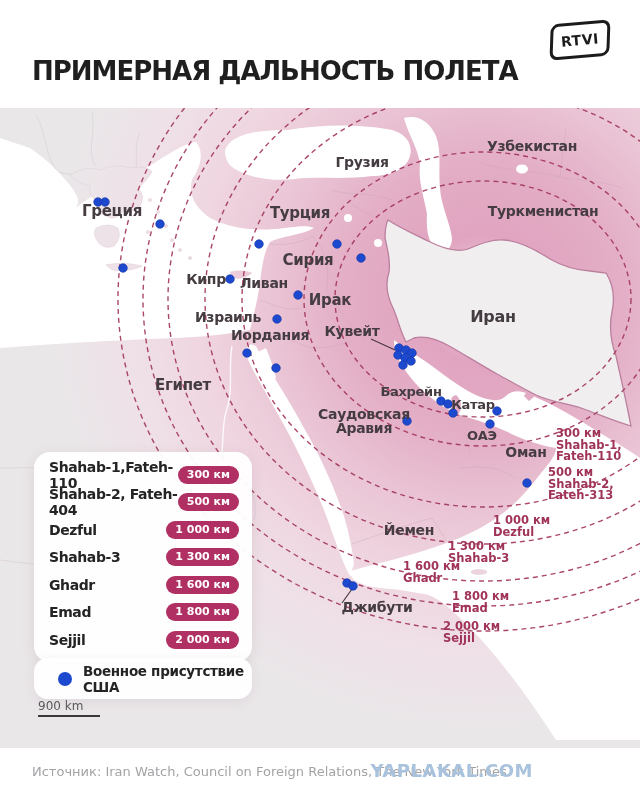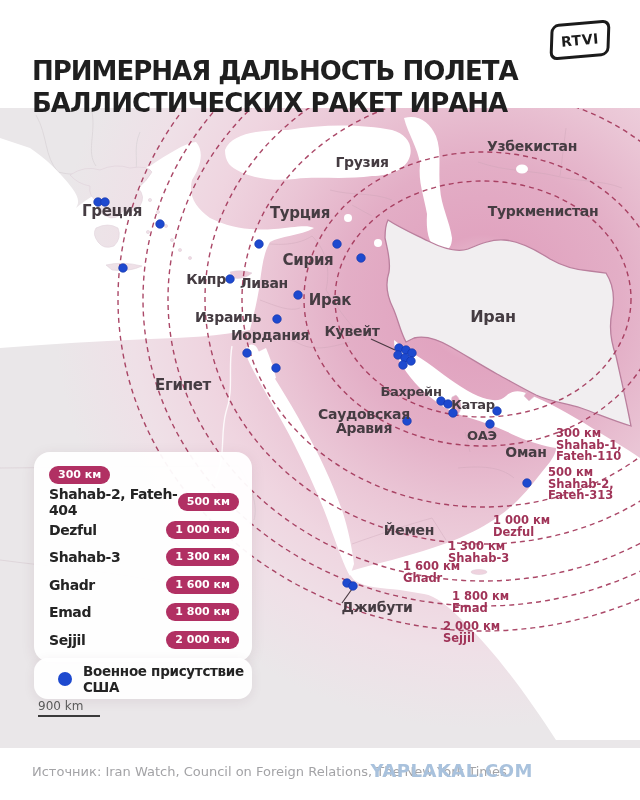--- a/index.html
+++ b/index.html
@@ -222,29 +222,29 @@
           <text x="403" y="570" font-size="11.5" fill="#a03458"><tspan x="403" dy="0" font-weight="700">1 600 км</tspan><tspan x="403" dy="11.5" font-weight="600">Ghadr</tspan></text>
           <text x="452" y="600" font-size="11.5" fill="#a03458"><tspan x="452" dy="0" font-weight="700">1 800 км</tspan><tspan x="452" dy="11.5" font-weight="600">Emad</tspan></text>
           <text x="443" y="630" font-size="11.5" fill="#a03458"><tspan x="443" dy="0" font-weight="700">2 000 км</tspan><tspan x="443" dy="11.5" font-weight="600">Sejjil</tspan></text>
         </g>
   </svg>
   </div>
 
   <div class="header">
     <div class="title">
       <div>ПРИМЕРНАЯ ДАЛЬНОСТЬ ПОЛЕТА</div>
-      <div>БАЛЛИСТИЧЕСКИХ РАКЕТ ИРАНА</div>
     </div>
     <div class="rtvi">
       <span>RTVI</span>
     </div>
   </div>
 
   <div class="legend" id="legend-box">
       <div class="legend-row">
+        <span class="missile-name">Shahab-1,Fateh-110</span>
         <span class="badge">300 км</span>
       </div>
       <div class="legend-row">
         <span class="missile-name">Shahab-2, Fateh-404</span>
         <span class="badge">500 км</span>
       </div>
       <div class="legend-row">
         <span class="missile-name">Dezful</span>
         <span class="badge">1 000 км</span>
       </div>

